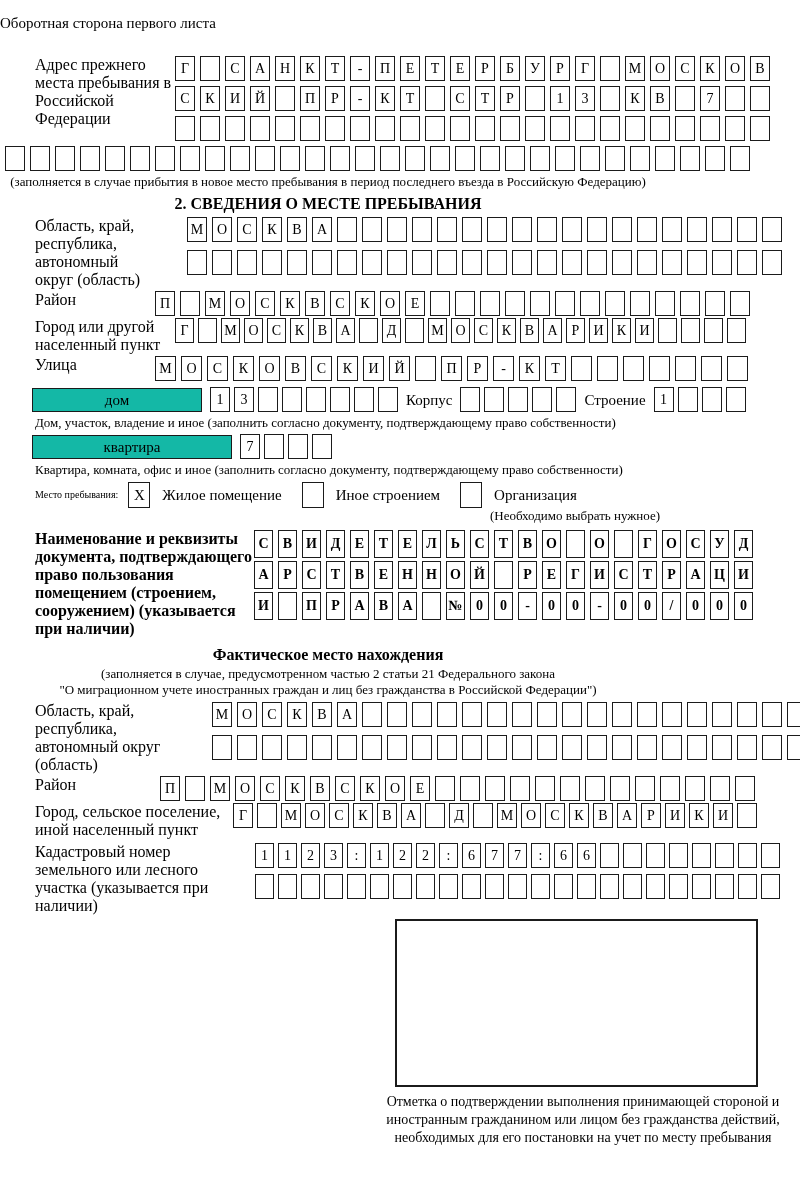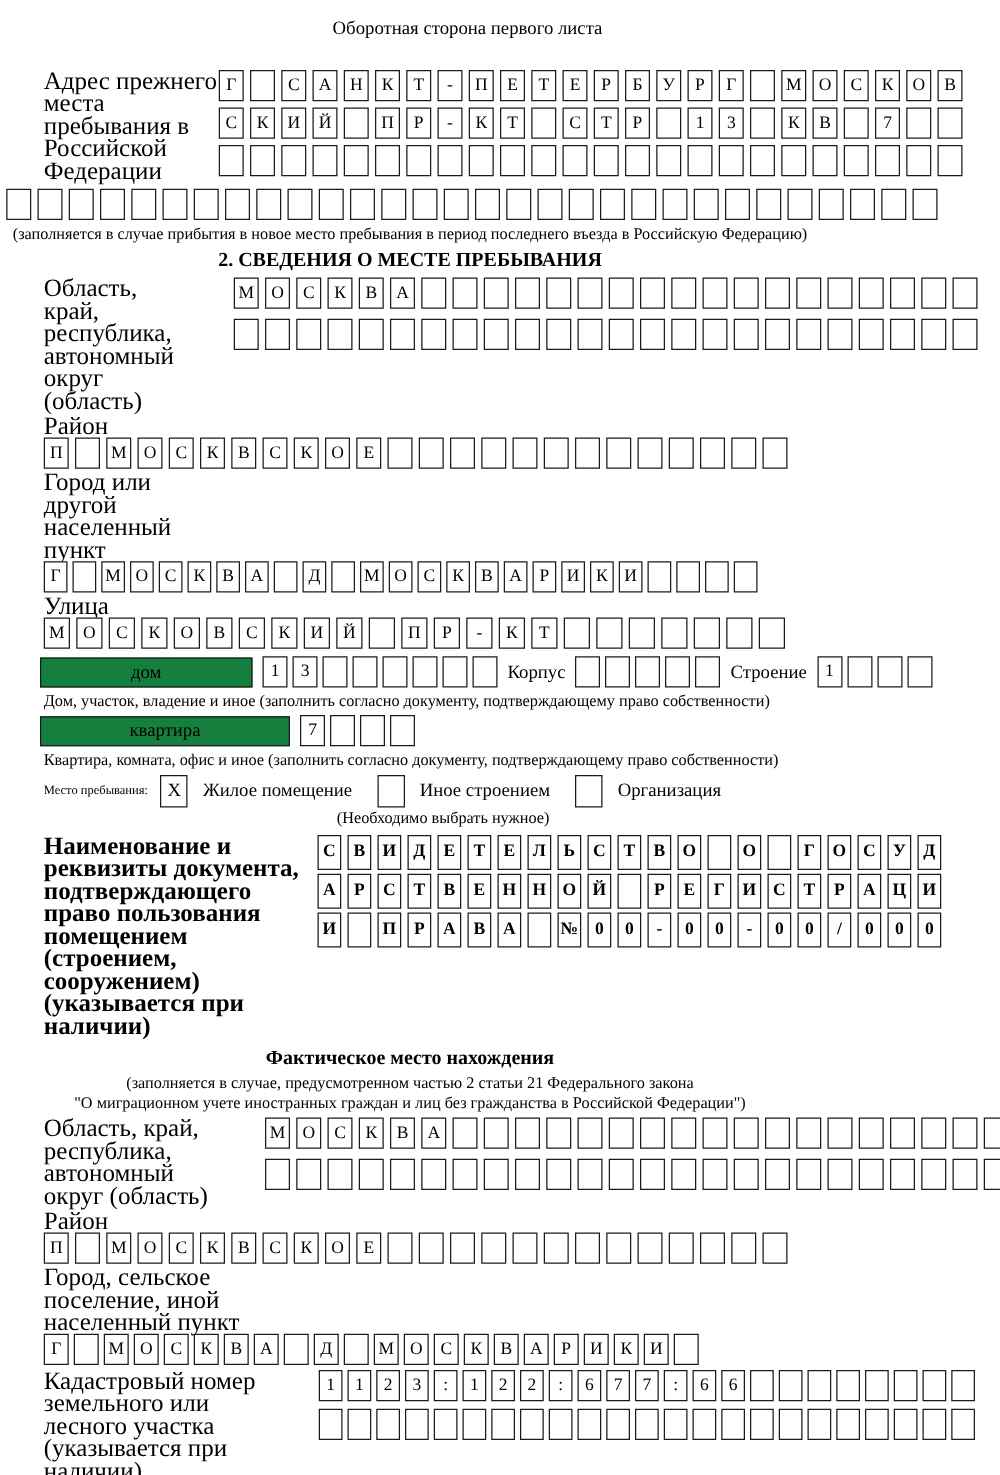--- a/index.html
+++ b/index.html
@@ -5,24 +5,24 @@
   * { box-sizing: border-box; margin: 0; padding: 0; }
   html,body { background:#ffffff; }
   .page {
     width: 800px; height: 1180px;
     background: #ffffff; color: #000;
     font-family: "Liberation Serif", "DejaVu Serif", serif;
     font-size: 15px; line-height: 18px;
     overflow: hidden; position: relative;
   }
   .content { padding-left: 35px; padding-right: 10px; }
-  .back-note { padding-top: 14px; padding-right: 52px; text-align: center; font-size: 15px; }
+  .back-note { padding-top: 14px; padding-right: 52px; text-align: left; font-size: 15px; }
 
   .row { display: flex; align-items: flex-start; }
-  .lbl { flex: none; font-size: 20px; line-height: 18px; }
+  .lbl { flex: none; font-size: 16px; line-height: 18px; }
   .rows { display: flex; flex-direction: column; gap: 5px; }
 
   .lw140 { width: 140px; }
   .lw120 { width: 120px; }
   .lw145 { width: 145px; }
   .lw125 { width: 125px; }
   .lw198 { width: 198px; }
   .lw188 { width: 188px; }
   .lw219 { width: 219px; }
 
@@ -41,43 +41,43 @@
   .doccells { --cw: 19px; --g: 5px; --ch: 28px; }
 
   .block-prev { margin-top: 24px; }
   .overflow-row { margin-top: 5px; margin-left: -30px; }
 
   .center-full { margin-left: -35px; width: 656px; text-align: center; }
   .note { font-size: 13px; line-height: 16px; }
   .note-left { font-size: 13px; line-height: 16px; margin-top: 3px; }
   .sec-title { font-size: 16px; line-height: 18px; font-weight: bold; margin-top: 5px; }
 
-  .mt2 { margin-top: 2px; flex-direction: column; } .mt3 { margin-top: 3px; } .mt4 { margin-top: 4px; gap: 32px; }
+  .mt2 { margin-top: 2px; } .mt3 { margin-top: 3px; } .mt4 { margin-top: 4px; gap: 32px; }
 
   .named-box {
     flex: none; border: 1.8px solid #1b1b1b; height: 24px;
     display: flex; align-items: center; justify-content: center;
-    font-size: 15px; background: #15803d;
+    font-size: 15px; background: #14b8a6;
   }
   .house-box { width: 170px; margin-left: -3px; }
   .apt-box   { width: 200px; margin-left: -3px; }
   .house-row { margin-top: 6px; align-items: center; }
   .apt-row   { margin-top: 3px; align-items: center; text-align: center; }
   .inline-lbl { flex: none; padding: 0 8px; font-size: 15px; }
   .ml8 { margin-left: 8px; }
 
   .chk-row { margin-top: 4px; align-items: center; }
   .chk {
     flex: none; width: 22px; height: 26px; border: 1.8px solid #1b1b1b;
     display: flex; align-items: center; justify-content: center;
     font-size: 15px; background: #fff;
   }
   .chk-lbl { padding-left: 12px; padding-right: 20px; font-size: 15px; }
   .stay-lbl { padding-right: 10px; font-size: 10px; }
-  .chk-note { width: 660px; text-align: center; margin-left: -35px; padding-left: 49px; }
+  .chk-note { width: 660px; text-align: right; margin-left: -35px; padding-left: 49px; }
 
   .doc-block { margin-top: 6px; font-weight: bold; }
   .doc-rows { display: flex; flex-direction: column; gap: 3px; }
 
   .actual-title { font-size: 16px; font-weight: bold; margin-top: 8px; }
 
   .confirm-box {
     margin-left: 360px; margin-top: 4px;
     width: 363px; height: 168px;
     border: 2px solid #1b1b1b; background: #fff;
@@ -660,15 +660,16 @@
             <span class="cell"></span>
             <span class="cell"></span>
             <span class="cell"></span>
             <span class="cell"></span>
             <span class="cell"></span>
           </div>
       </div>
     </div>
 
     <div class="confirm-box"></div>
+    <div class="confirm-note">Отметка о подтверждении выполнения принимающей стороной и иностранным гражданином или лицом без гражданства действий, необходимых для его постановки на учет по месту пребывания</div>
 
   </div>
 </div>
 
 </body></html>

